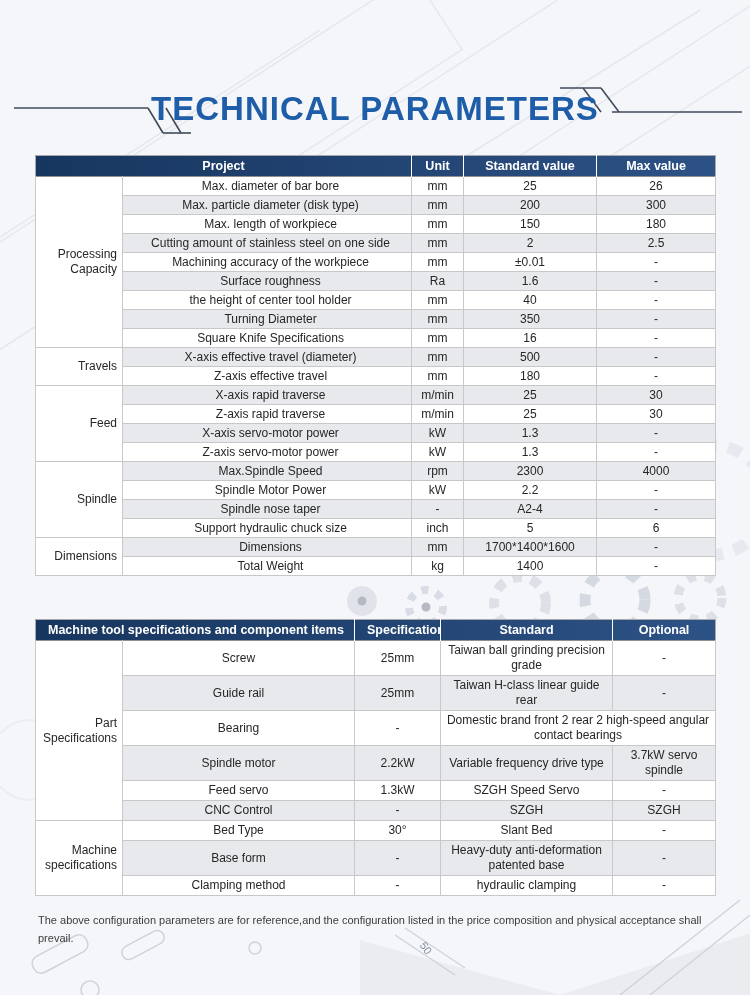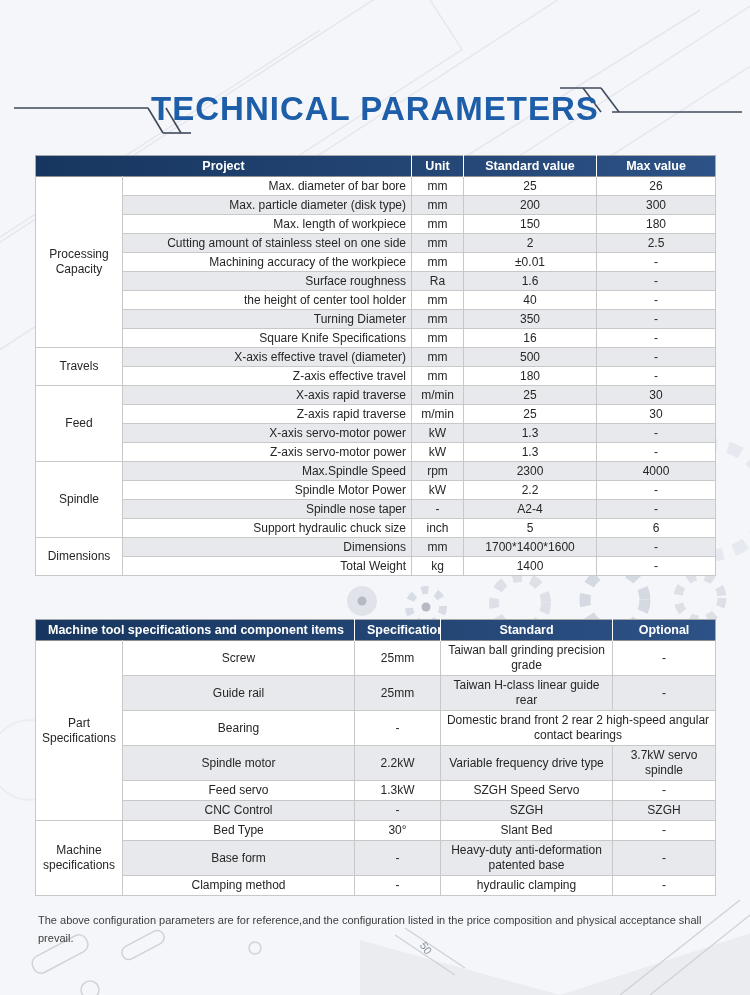--- a/index.html
+++ b/index.html
@@ -51,22 +51,22 @@
     text-align:center;white-space:nowrap;overflow:hidden;
   }
   th:last-child{border-right:none;}
   td{
     border:1px solid #c8c8c8;
     font-size:12px;line-height:1.25;
     text-align:center;vertical-align:middle;
     padding:2px 5px;height:19px;
   }
   #spec-table td{padding:0 5px;}
-  #spec-table td.first-col{text-align:right;padding-left:12px;}
-  td.group-cell{background:#fff;text-align:center;font-size:12px;margin-left:12px;}
+  #spec-table td.first-col{text-align:center;padding-left:12px;}
+  td.group-cell{background:#fff;text-align:right;font-size:12px;margin-left:12px;}
   tr.alt td:not(.group-cell){background:var(--row-alt);}
   tr.group-start td{border-top:1px solid #8f8f8f;}
   
   .footer-note{
     position:absolute;left:38px;top:912px;width:676px;z-index:1;
     font-size:11px;line-height:1.6;color:#3c3c3c;
   }
   
   .dim-label{
     position:absolute;left:420px;top:942px;z-index:0;

